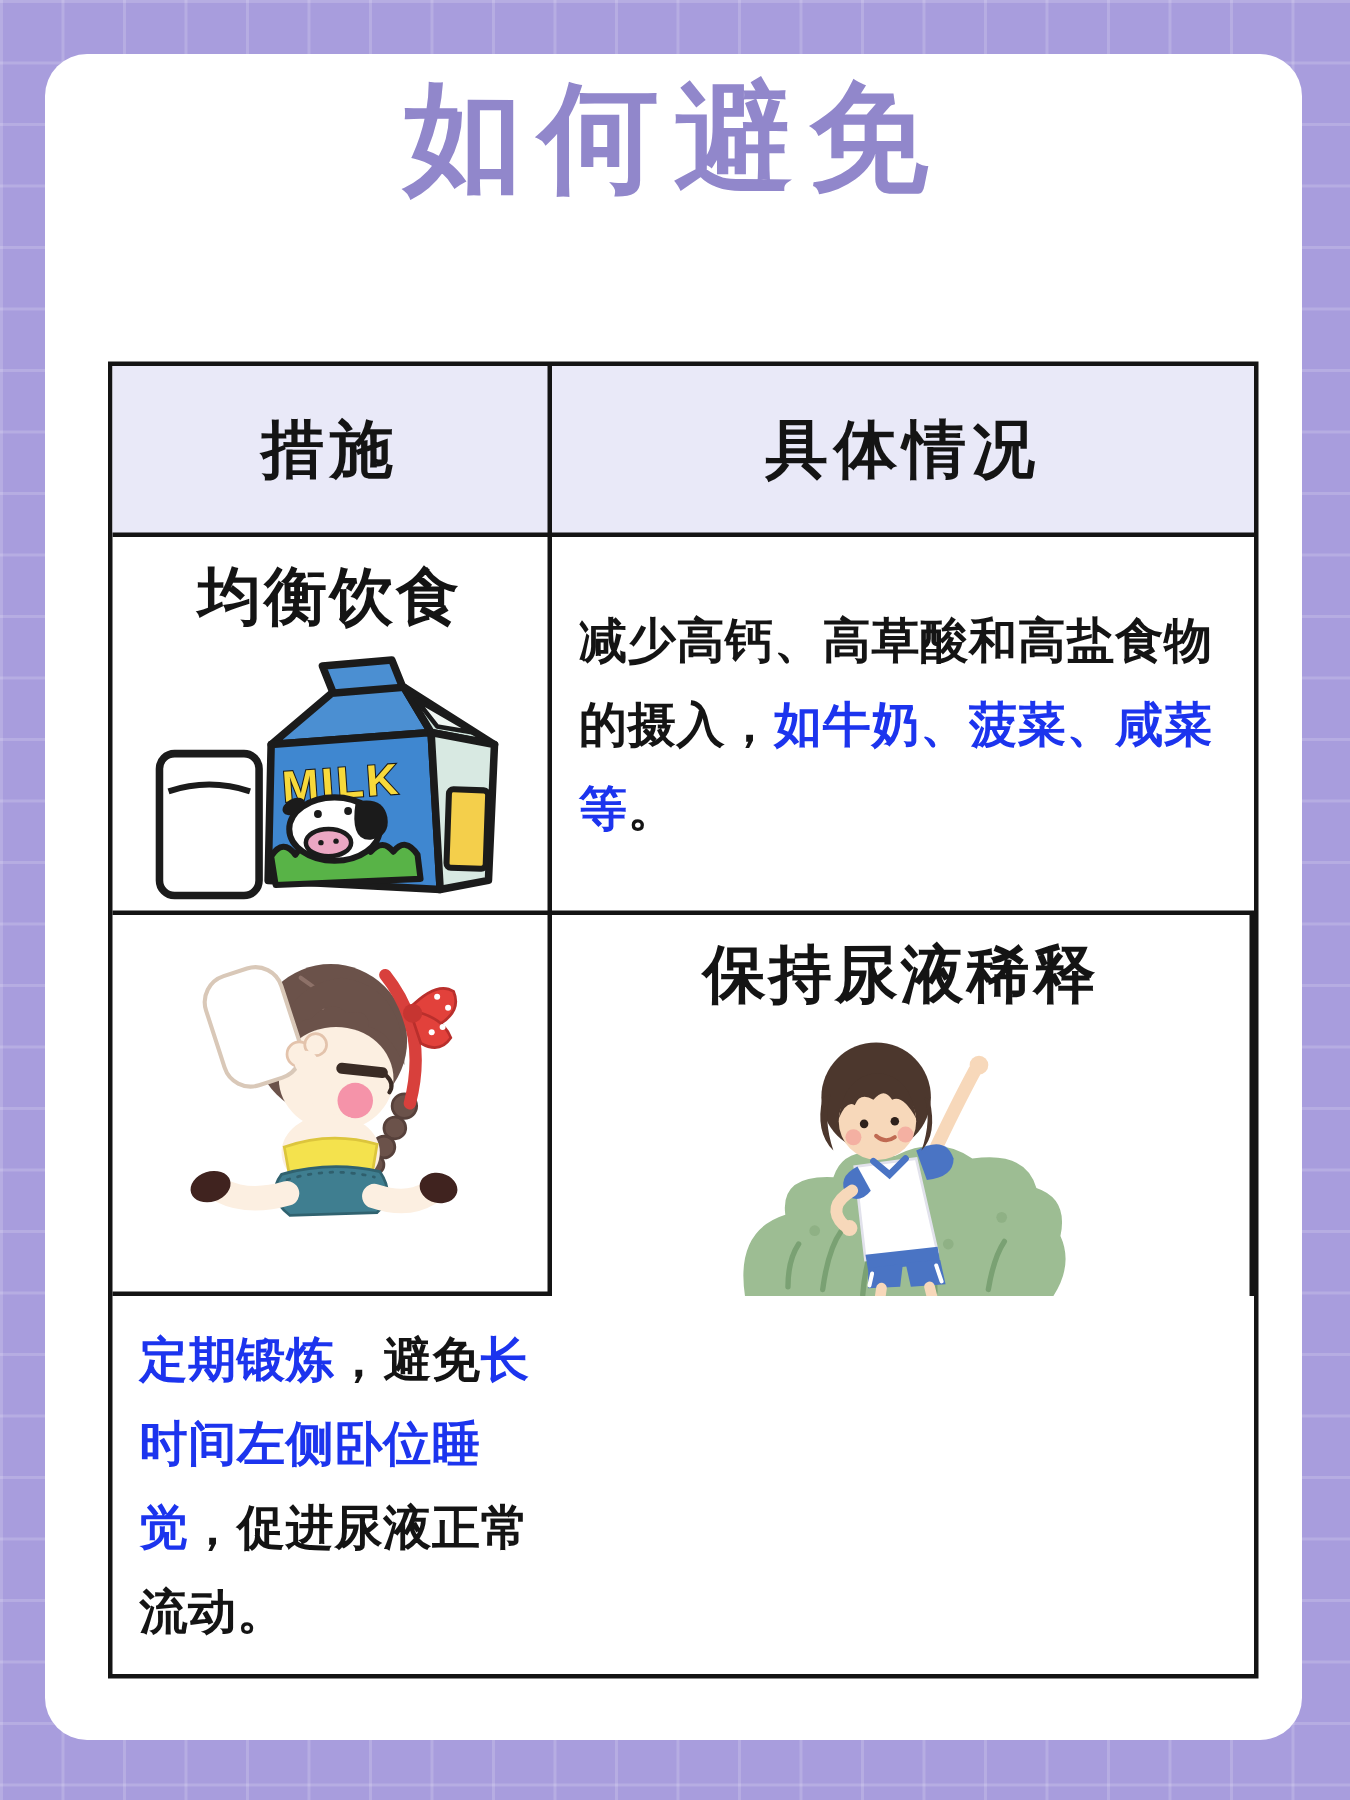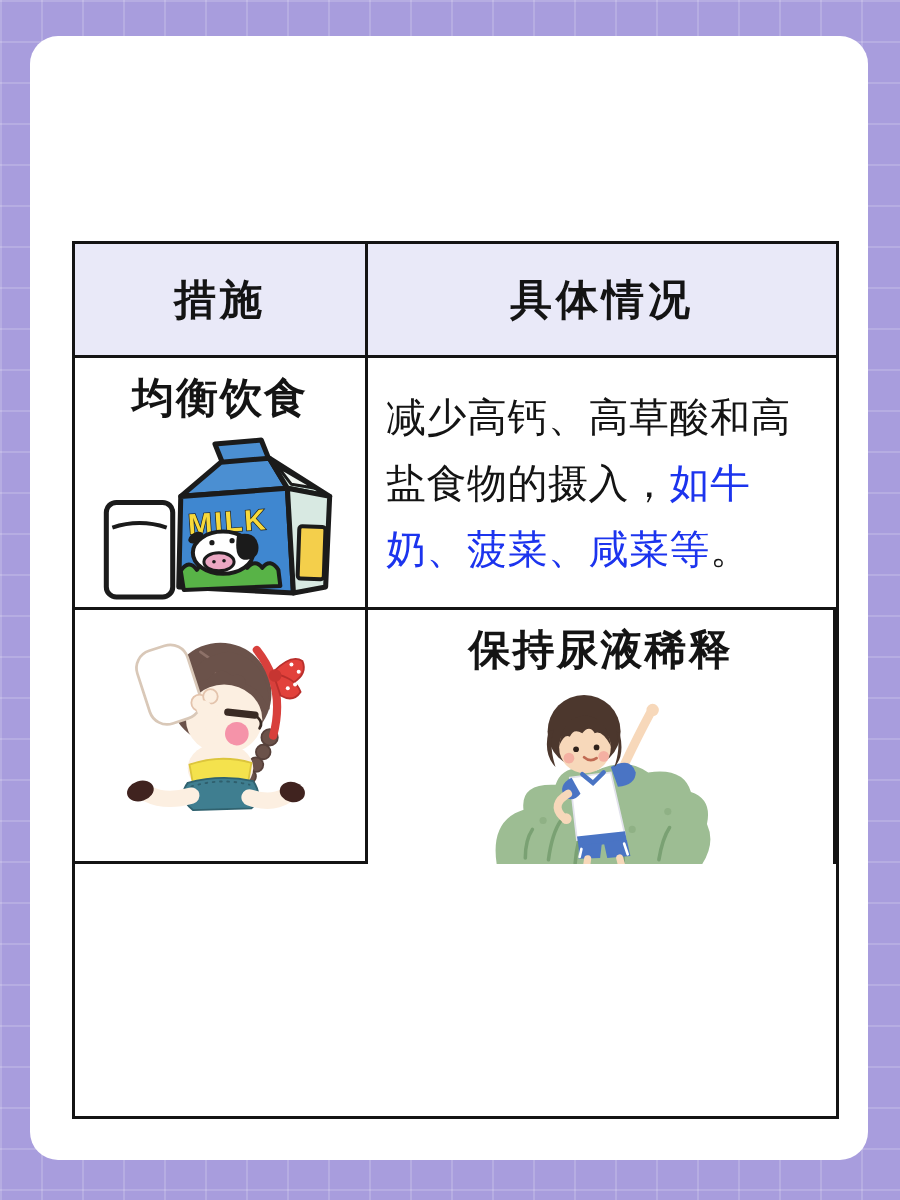--- a/index.html
+++ b/index.html
@@ -47,33 +47,34 @@
     font-size:42px;font-weight:800;letter-spacing:2px;color:var(--text-black,#141414);
     white-space:nowrap;
   }
   .illus{margin-top:8px;flex:0 0 auto;}
   .illus.anchor-bottom{margin-top:auto;}
   .tright{
     display:flex;align-items:center;
     padding:0 8px 0 18px;overflow:hidden;
   }
   .detail{
-    margin:0;font-size:40px;font-weight:400;line-height:66px;
+    margin:0;font-size:32px;font-weight:700;line-height:56px;
     letter-spacing:.5px;word-break:break-all;
   }
   .seg-black{color:var(--text-black,#141414);}
   .seg-blue{color:var(--text-blue,#1c34ee);}
 </style>
 </head>
 <body>
 
 <div class="poster">
   <div class="card">
 
     <h1 class="title">
+      <span class="t-line">如何避免</span>
     </h1>
 
     <div class="gtable">
 
       <div class="th bR bB">措施</div>
       <div class="th bB">具体情况</div>
 
       <div class="tleft bR bB">
         <div class="measure-label">均衡饮食</div>
         <svg class="illus" width="252" height="166" viewBox="0 0 250 165" aria-hidden="true">
@@ -189,16 +190,19 @@
             <path d="M98 178 L152 172 L154 184 L100 190 Z" fill="#4a74c4"></path>
             <path d="M100 188 L126 185 L124 202 L100 203 Z" fill="#4a74c4"></path>
             <path d="M128 184 L154 182 L158 200 L132 202 Z" fill="#4a74c4"></path>
             <path d="M103 192 L101 201" stroke="#ffffff" stroke-width="3"></path>
             <path d="M151 186 L155 198" stroke="#ffffff" stroke-width="3"></path>
             <path d="M110 203 L109 210" stroke="#f7d8ba" stroke-width="8"></path>
             <path d="M146 202 L148 210" stroke="#f7d8ba" stroke-width="8"></path>
           </g>
         </svg>
       </div>
+      <div class="tright">
+        <p class="detail"><span class="seg-blue">定期锻炼</span><span class="seg-black">，避免</span><span class="seg-blue">长时间左侧卧位睡觉</span><span class="seg-black">，促进尿液正常流动。</span></p>
+      </div>
 
     </div>
   </div>
 </div>
 
 </body></html>

